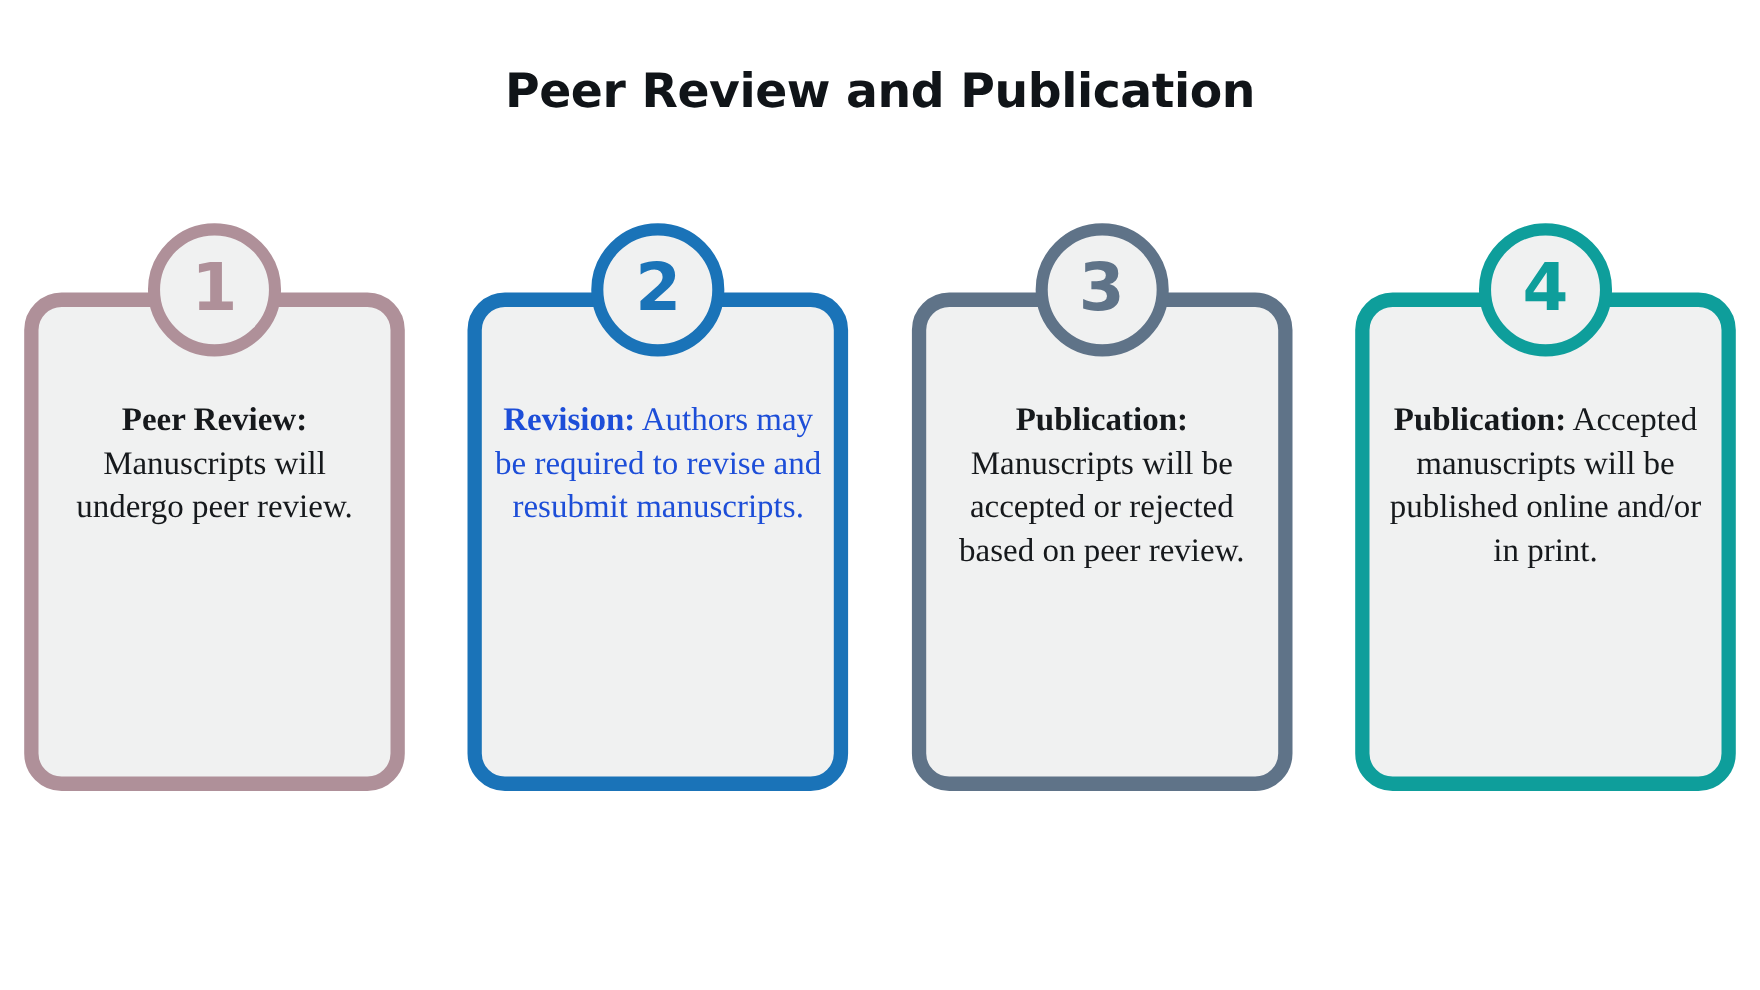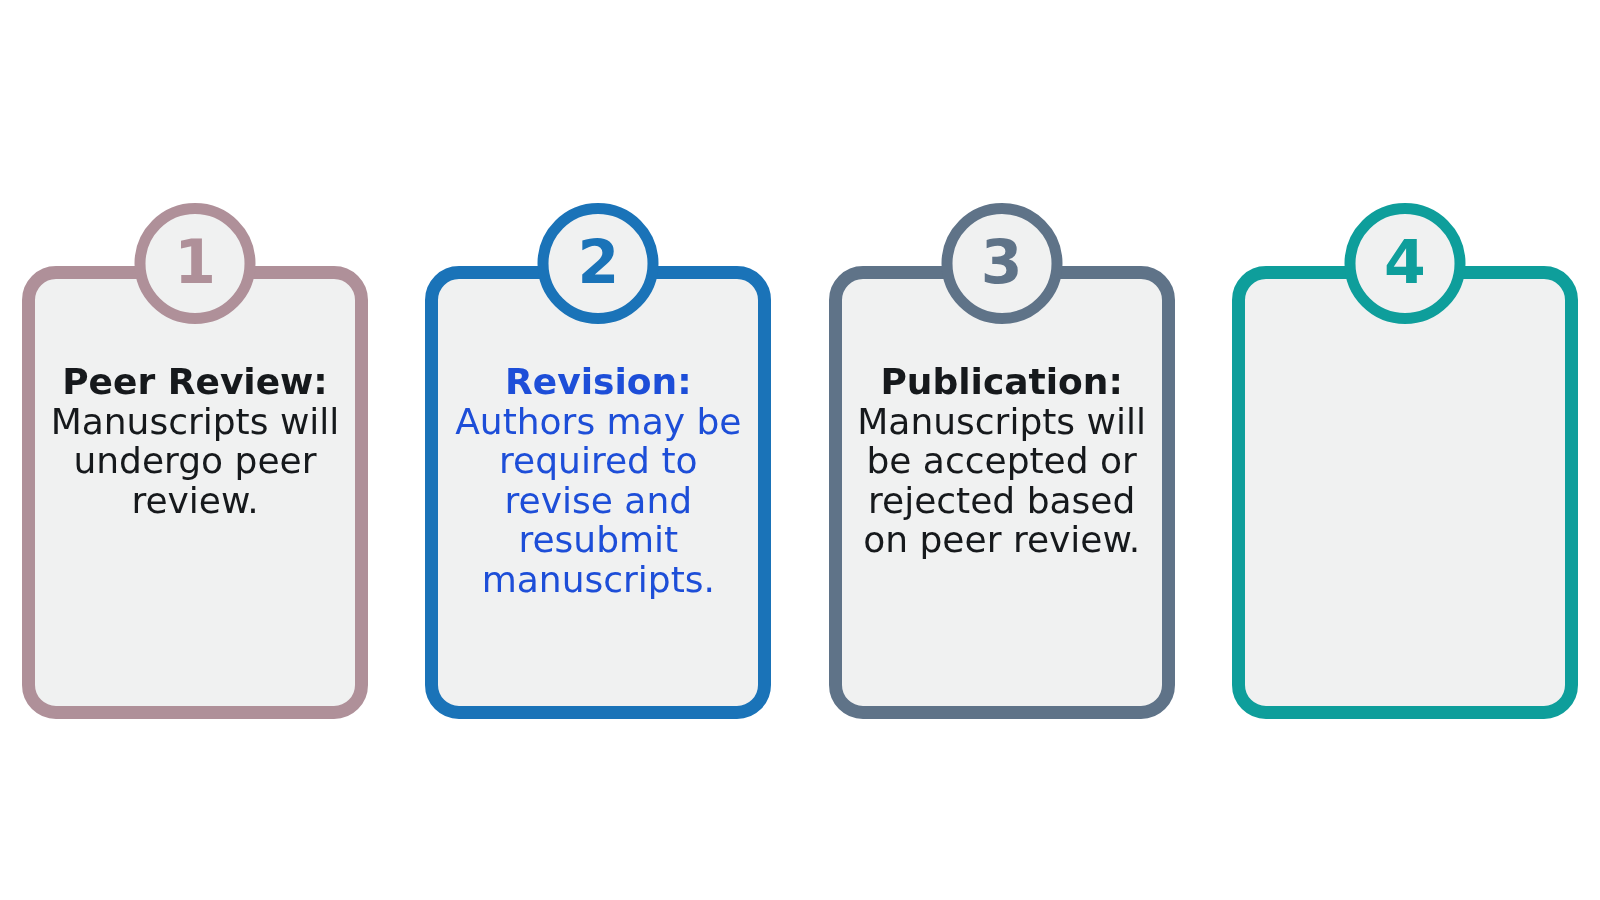--- a/index.html
+++ b/index.html
@@ -93,38 +93,40 @@
     margin-top: -3px;
   }
 
   
   .card-text {
     position: absolute;
     top: 159px;
     left: 22px;
     width: 302px;
     text-align: center;
-    font-size: 36px;
+    font-size: 30px;
     line-height: 39.5px;
     color: #16191c;
+    font-family: Liberation Serif, serif;
   }
 
   .card-text .label {
     font-weight: bold;
   }
 
   .card-text .desc {
     font-weight: normal;
   }
 </style>
 </head>
 <body style="background: rgb(255, 255, 255);">
 
 <div class="page">
 
+  <div class="title" style="color: rgb(16, 20, 24);">Peer Review and Publication</div>
 
   <div class="cards">
 
     <div class="step">
       <div class="card-box" style="border-color: rgb(175, 144, 153); background: rgb(240, 241, 241);"></div>
       <div class="badge" style="border-color: rgb(175, 144, 153); background: rgb(240, 241, 241);">
         <span class="badge-number" style="color: rgb(175, 144, 153);">1</span>
       </div>
       <div class="card-text" style="color: rgb(22, 25, 28);">
         <span class="label">Peer Review:</span> 
@@ -152,16 +154,20 @@
         <span class="label">Publication:</span> 
         <span class="desc">Manuscripts will be accepted or rejected based on peer review.</span>
       </div>
     </div>
 
     <div class="step">
       <div class="card-box" style="border-color: rgb(14, 158, 155); background: rgb(240, 241, 241);"></div>
       <div class="badge" style="border-color: rgb(14, 158, 155); background: rgb(240, 241, 241);">
         <span class="badge-number" style="color: rgb(14, 158, 155);">4</span>
       </div>
+      <div class="card-text" style="color: rgb(22, 25, 28);">
+        <span class="label">Publication:</span> 
+        <span class="desc">Accepted manuscripts will be published online and/or in print.</span>
+      </div>
     </div>
 
   </div>
 </div>
 
 </body></html>

